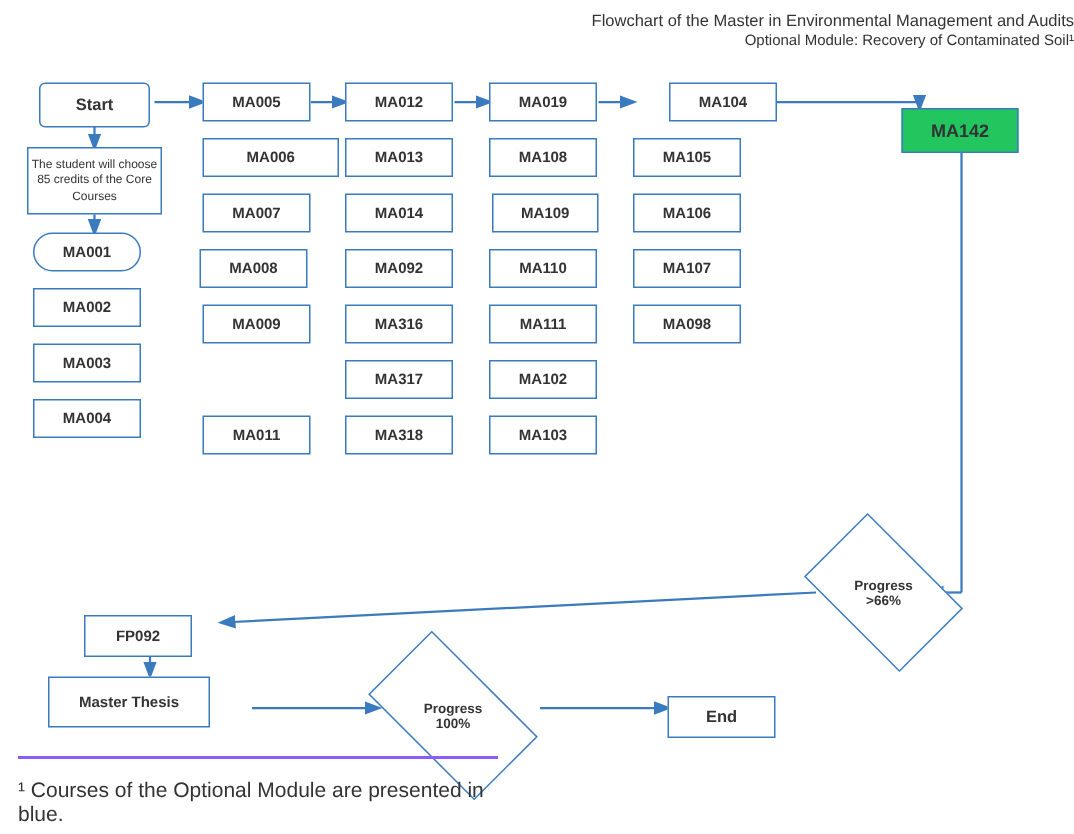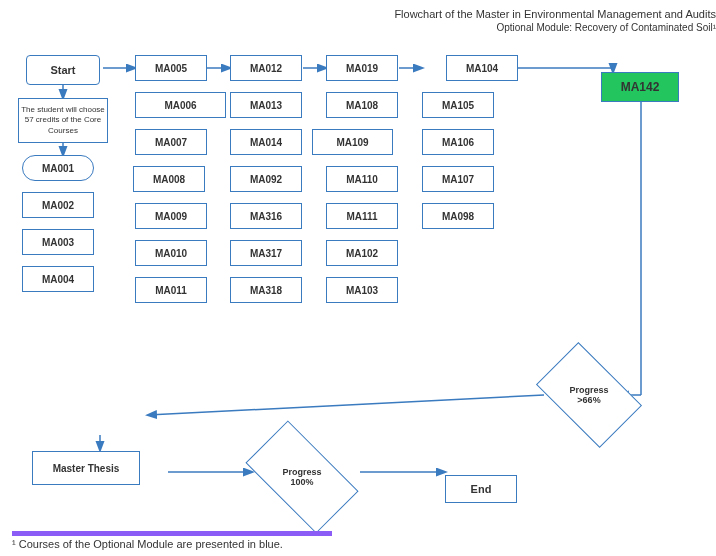--- a/index.html
+++ b/index.html
@@ -84,24 +84,24 @@
       font-size: 9px;
       font-weight: bold;
       text-align: center;
       color: #333;
     }
 
     .footnote {
       position: absolute;
       bottom: 6px;
       left: 12px;
-      font-size: 11px;
-      color: #333;
-      border-top: 5px solid #8b5cf6;
-      padding-top: 2px;
+      font-size: 14px;
+      color: #333;
+      border-top: 2px solid #8b5cf6;
+      padding-top: 12px;
       width: 320px;
     }
   </style>
 </head>
 <body>
 
 <div id="flowchart-container">
 
   <div class="title-block">
     <div class="title-main">Flowchart of the Master in Environmental Management and Audits</div>
@@ -141,21 +141,21 @@
         <path d="M0,0 L0,6 L8,3 z" fill="#3a7abf"></path>
       </marker>
     </defs>
   </svg>
 
   <div class="fc-box" style="left:26px; top:55px; width:74px; height:30px; font-size:11px; border-radius:4px;">
     <span>Start</span>
   </div>
 
   <div class="fc-box" style="left:18px; top:98px; width:90px; height:45px; font-size:8px; font-weight:normal;">
-    <span style="line-height:1.3;">The student will choose 57 credits of the Core Courses</span>
+    <span style="line-height:1.3;">The student will choose 85 credits of the Core Courses</span>
   </div>
 
   <div class="fc-box" style="left:22px; top:155px; width:72px; height:26px;border-radius:13px;">
       <span>MA001</span>
     </div>
   <div class="fc-box" style="left:22px; top:192px; width:72px; height:26px;">
       <span>MA002</span>
     </div>
   <div class="fc-box" style="left:22px; top:229px; width:72px; height:26px;">
       <span>MA003</span>
@@ -172,23 +172,20 @@
     </div>
   <div class="fc-box" style="left:135px; top:129px; width:72px; height:26px;">
       <span>MA007</span>
     </div>
   <div class="fc-box" style="left:133px; top:166px; width:72px; height:26px;">
       <span>MA008</span>
     </div>
   <div class="fc-box" style="left:135px; top:203px; width:72px; height:26px;">
       <span>MA009</span>
     </div>
-  <div class="fc-box" style="left:135px; top:240px; width:72px; height:26px;">
-      <span>MA010</span>
-    </div>
   <div class="fc-box" style="left:135px; top:277px; width:72px; height:26px;">
       <span>MA011</span>
     </div>
 
   <div class="fc-box" style="left:230px; top:55px; width:72px; height:26px;">
       <span>MA012</span>
     </div>
   <div class="fc-box" style="left:230px; top:92px; width:72px; height:26px;">
       <span>MA013</span>
     </div>
@@ -207,21 +204,21 @@
   <div class="fc-box" style="left:230px; top:277px; width:72px; height:26px;">
       <span>MA318</span>
     </div>
 
   <div class="fc-box" style="left:326px; top:55px; width:72px; height:26px;">
       <span>MA019</span>
     </div>
   <div class="fc-box" style="left:326px; top:92px; width:72px; height:26px;">
       <span>MA108</span>
     </div>
-  <div class="fc-box" style="left:312px; top:129px; width:81px; height:26px;">
+  <div class="fc-box" style="left:328px; top:129px; width:71px; height:26px;">
       <span>MA109</span>
     </div>
   <div class="fc-box" style="left:326px; top:166px; width:72px; height:26px;">
       <span>MA110</span>
     </div>
   <div class="fc-box" style="left:326px; top:203px; width:72px; height:26px;">
       <span>MA111</span>
     </div>
   <div class="fc-box" style="left:326px; top:240px; width:72px; height:26px;">
       <span>MA102</span>
@@ -249,30 +246,33 @@
   <div class="fc-box highlight" style="left:601px; top:72px; width:78px; height:30px; font-size:12px;">
     <span>MA142</span>
   </div>
 
   <div class="fc-diamond" style="left:544px; top:365px; width:90px; height:60px;">
     <div class="fc-diamond-inner"></div>
     <div class="fc-diamond-text" style="white-space:pre-line;">Progress
 &gt;66%</div>
   </div>
 
+  <div class="fc-box" style="left:56px; top:410px; width:72px; height:28px;">
+    <span>FP092</span>
+  </div>
 
   <div class="fc-box" style="left:32px; top:451px; width:108px; height:34px; font-size:10px;">
     <span>Master Thesis</span>
   </div>
 
   <div class="fc-diamond" style="left:252px; top:447px; width:100px; height:60px;">
     <div class="fc-diamond-inner"></div>
     <div class="fc-diamond-text" style="white-space:pre-line;">Progress
 100%</div>
   </div>
 
-  <div class="fc-box" style="left:445px; top:475px; width:72px; height:28px; font-size:11px;">
+  <div class="fc-box" style="left:445px; top:464px; width:72px; height:28px; font-size:11px;">
     <span>End</span>
   </div>
 
   <div class="footnote">¹ Courses of the Optional Module are presented in blue.</div>
 
 </div>
 
 </body></html>

